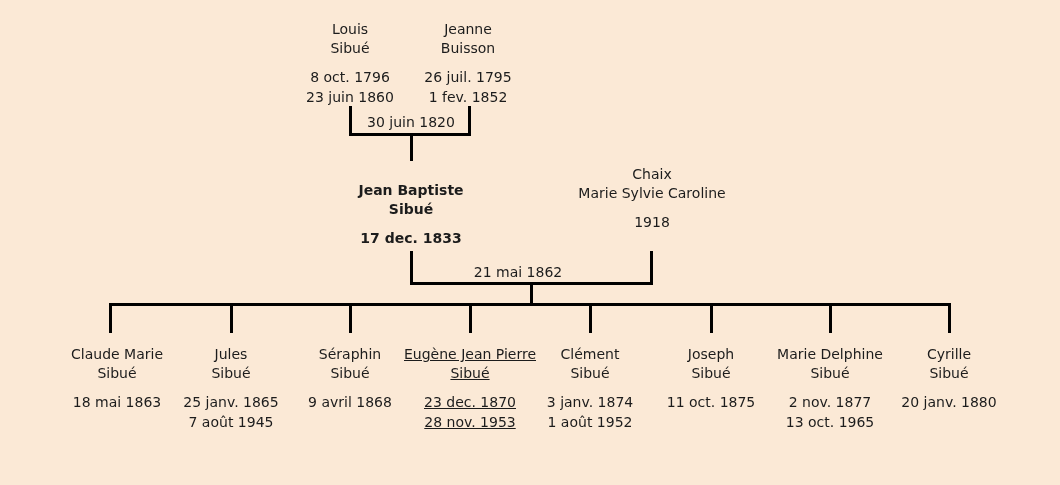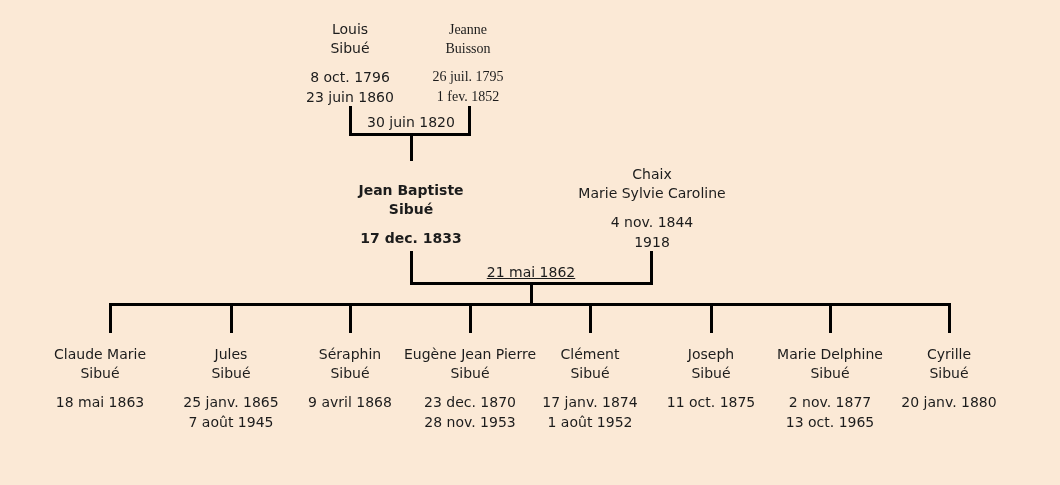--- a/index.html
+++ b/index.html
@@ -44,21 +44,21 @@
 
   <div class="person" style="left:350px; top:20px;">
     <div class="nline">Louis</div>
     <div class="nline">Sibué</div>
     <div class="dates">
       <div>8 oct. 1796</div>
       <div>23 juin 1860</div>
     </div>
   </div>
 
-  <div class="person" style="left:468px; top:20px;font-family:Liberation Serif, serif;">
+  <div class="person" style="left:468px; top:20px;">
     <div class="nline">Jeanne</div>
     <div class="nline">Buisson</div>
     <div class="dates">
       <div>26 juil. 1795</div>
       <div>1 fev. 1852</div>
     </div>
   </div>
 
   <div class="v" style="left:349px; top:106px; height:29px;"></div>
   <div class="v" style="left:468px; top:106px; height:29px;"></div>
@@ -72,42 +72,41 @@
     <div class="dates">
       <div>17 dec. 1833</div>
       <div></div>
     </div>
   </div>
 
   <div class="person" style="left:652px; top:165px;">
     <div class="nline">Chaix</div>
     <div class="nline">Marie Sylvie Caroline</div>
     <div class="dates">
-      <div>4 nov. 1844</div>
       <div>1918</div>
     </div>
   </div>
 
   <div class="v" style="left:410px; top:251px; height:32px;"></div>
   <div class="v" style="left:650px; top:251px; height:32px;"></div>
   <div class="h" style="left:410px; top:282px; width:243px;"></div>
-  <div class="mlabel" style="left:531px; top:264px;text-decoration:underline;">21 mai 1862</div>
+  <div class="mlabel" style="left:518px; top:264px;">21 mai 1862</div>
   <div class="v" style="left:530px; top:284px; height:21px;"></div>
 
   <div class="h" style="left:109px; top:303px; width:842px;"></div>
   <div class="v" style="left:109px; top:305px; height:28px;"></div>
   <div class="v" style="left:230px; top:305px; height:28px;"></div>
   <div class="v" style="left:349px; top:305px; height:28px;"></div>
   <div class="v" style="left:469px; top:305px; height:28px;"></div>
   <div class="v" style="left:589px; top:305px; height:28px;"></div>
   <div class="v" style="left:710px; top:305px; height:28px;"></div>
   <div class="v" style="left:829px; top:305px; height:28px;"></div>
   <div class="v" style="left:948px; top:305px; height:28px;"></div>
 
-  <div class="person" style="left:100px; top:345px;text-align:center;">
+  <div class="person" style="left:117px; top:345px;text-align:center;">
     <div class="nline">Claude Marie</div>
     <div class="nline">Sibué</div>
     <div class="dates">
       <div>18 mai 1863</div>
       <div></div>
     </div>
   </div>
 
   <div class="person" style="left:231px; top:345px;">
     <div class="nline">Jules</div>
@@ -120,34 +119,34 @@
 
   <div class="person" style="left:350px; top:345px;">
     <div class="nline">Séraphin</div>
     <div class="nline">Sibué</div>
     <div class="dates">
       <div>9 avril 1868</div>
       <div></div>
     </div>
   </div>
 
-  <div class="person" style="left:470px; top:345px;">
+  <div class="person" style="left:470px; top:345px;text-decoration:underline;">
     <div class="nline">Eugène Jean Pierre</div>
     <div class="nline">Sibué</div>
     <div class="dates">
       <div>23 dec. 1870</div>
       <div>28 nov. 1953</div>
     </div>
   </div>
 
   <div class="person" style="left:590px; top:345px;">
     <div class="nline">Clément</div>
     <div class="nline">Sibué</div>
     <div class="dates">
-      <div>17 janv. 1874</div>
+      <div>3 janv. 1874</div>
       <div>1 août 1952</div>
     </div>
   </div>
 
   <div class="person" style="left:711px; top:345px;">
     <div class="nline">Joseph</div>
     <div class="nline">Sibué</div>
     <div class="dates">
       <div>11 oct. 1875</div>
       <div></div>

